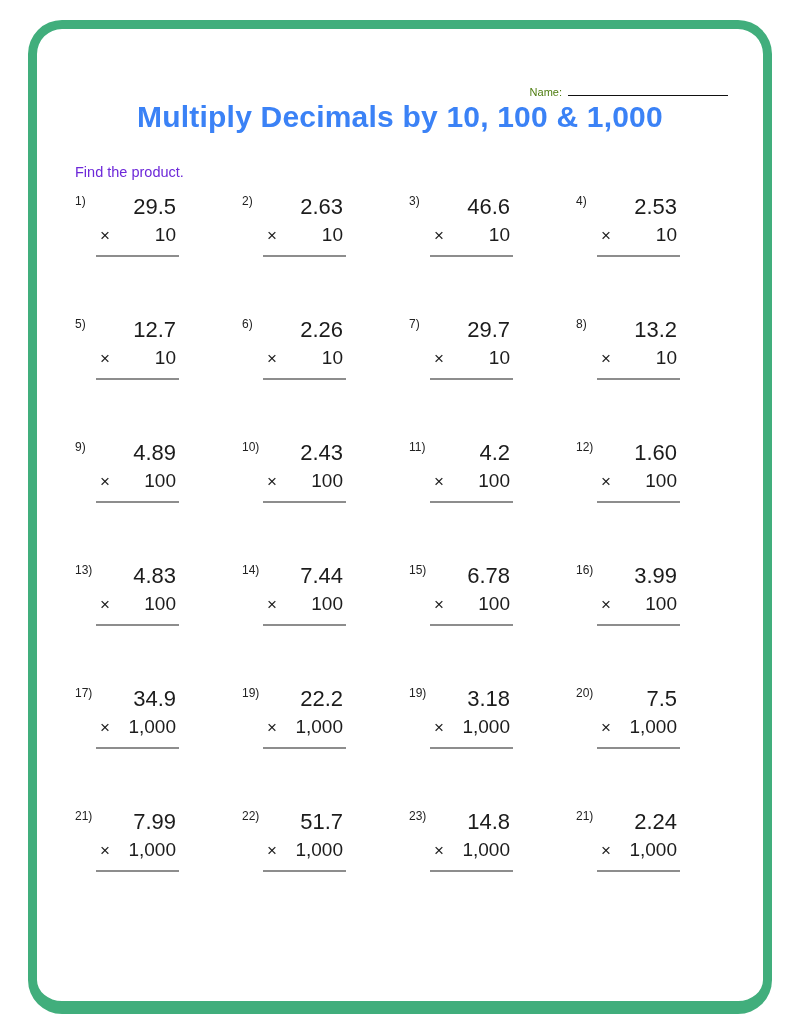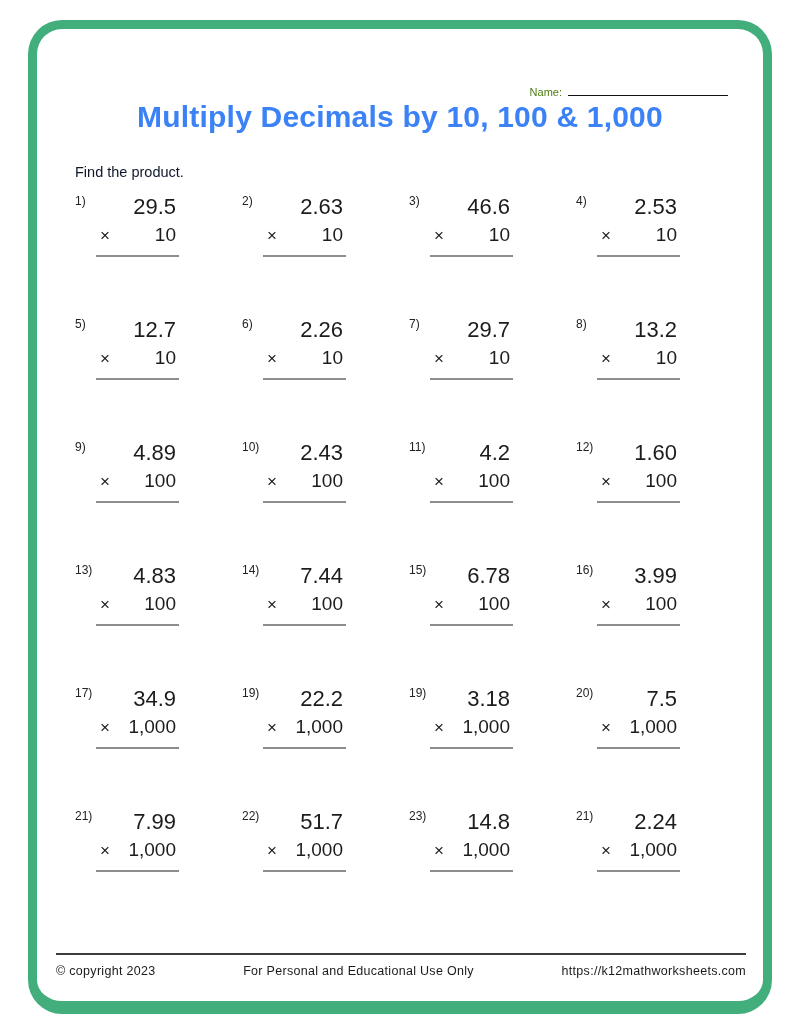--- a/index.html
+++ b/index.html
@@ -29,21 +29,21 @@
   }
 
   .title {
     position:absolute; top:100px; left:0; width:100%;
     text-align:center; font-size:30px; font-weight:bold;
     letter-spacing:0.2px; color:#3b82f6;
   }
 
   .instructions {
     position:absolute; top:164px; left:75px;
-    font-size:14.5px; color:#0f172a;
+    font-size:14.5px; color:#6d28d9;
   }
 
   .problems {
     position:absolute; left:68px; top:193px;
     display:grid;
     grid-template-columns:repeat(4, 167px);
     grid-auto-rows:123px;
   }
   .problem { position:relative; }
   .pnum { position:absolute; left:7px; top:1px; font-size:12px; color:#222; }
@@ -389,19 +389,14 @@
           <div class="mulrow">
             <span class="times">×</span>
             <span>1,000</span>
           </div>
           <div class="rule"></div>
           <div class="answer-space"></div>
         </div>
       </div>
     </div>
 
-  <div class="footer">
-    <span>© copyright 2023</span>
-    <span>For Personal and Educational Use Only</span>
-    <span class="url">https://k12mathworksheets.com</span>
-  </div>
 
 </div>
 
 </body></html>

